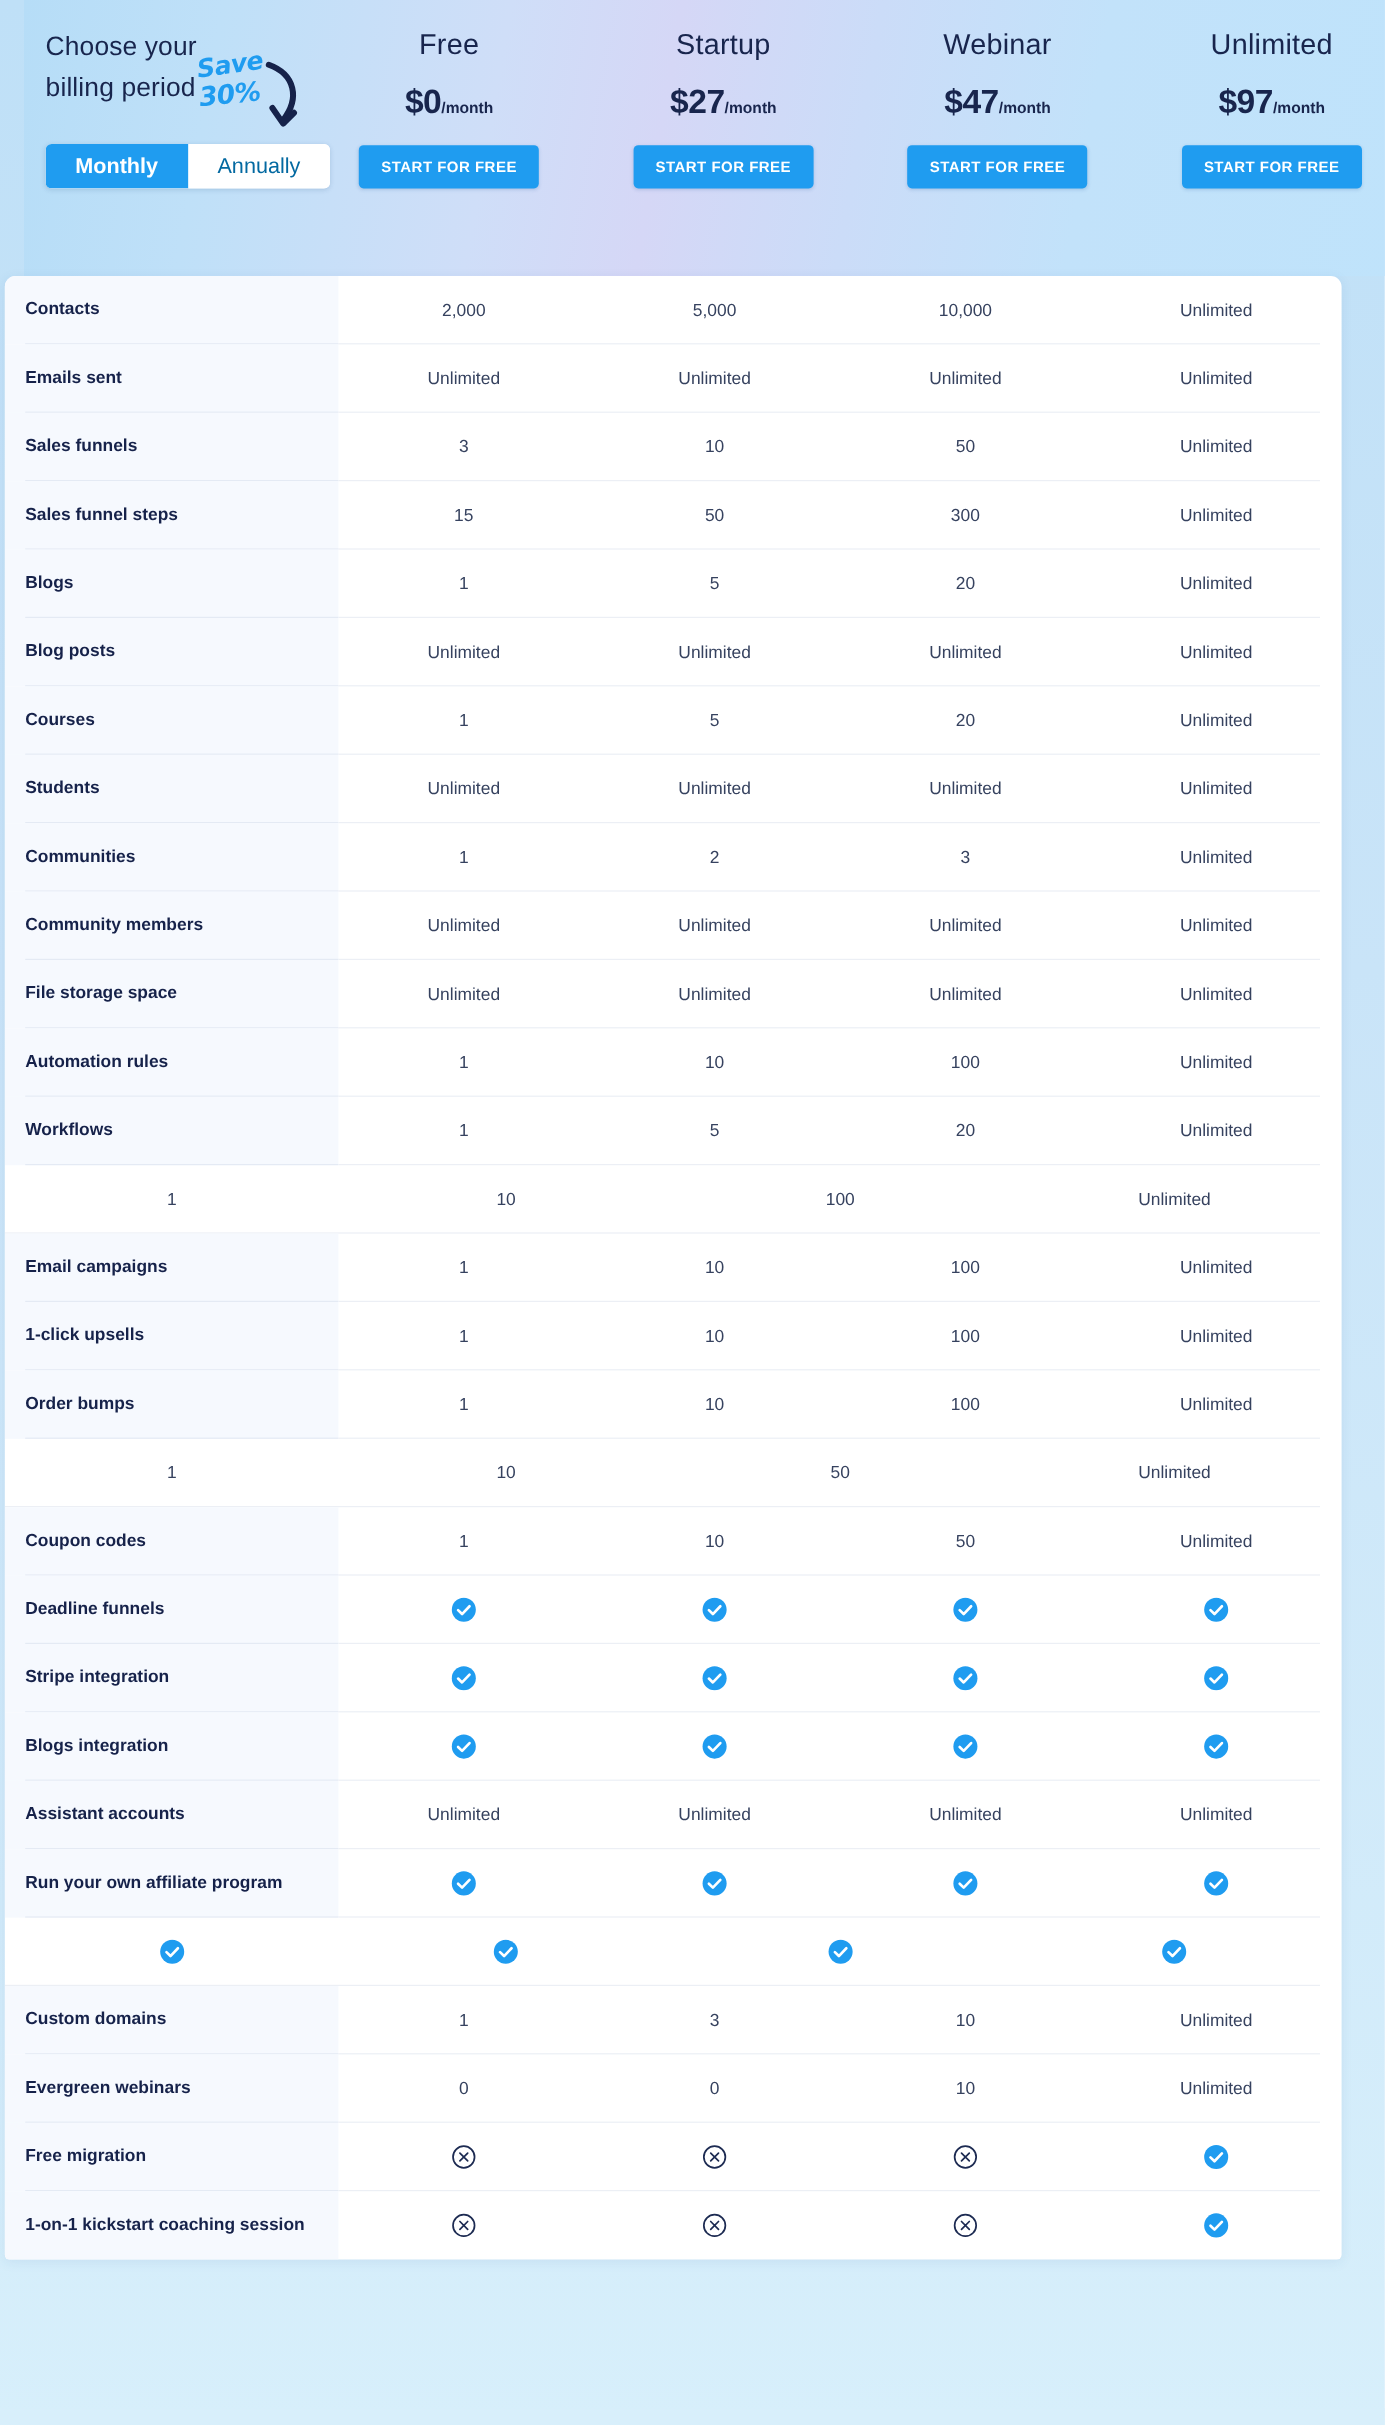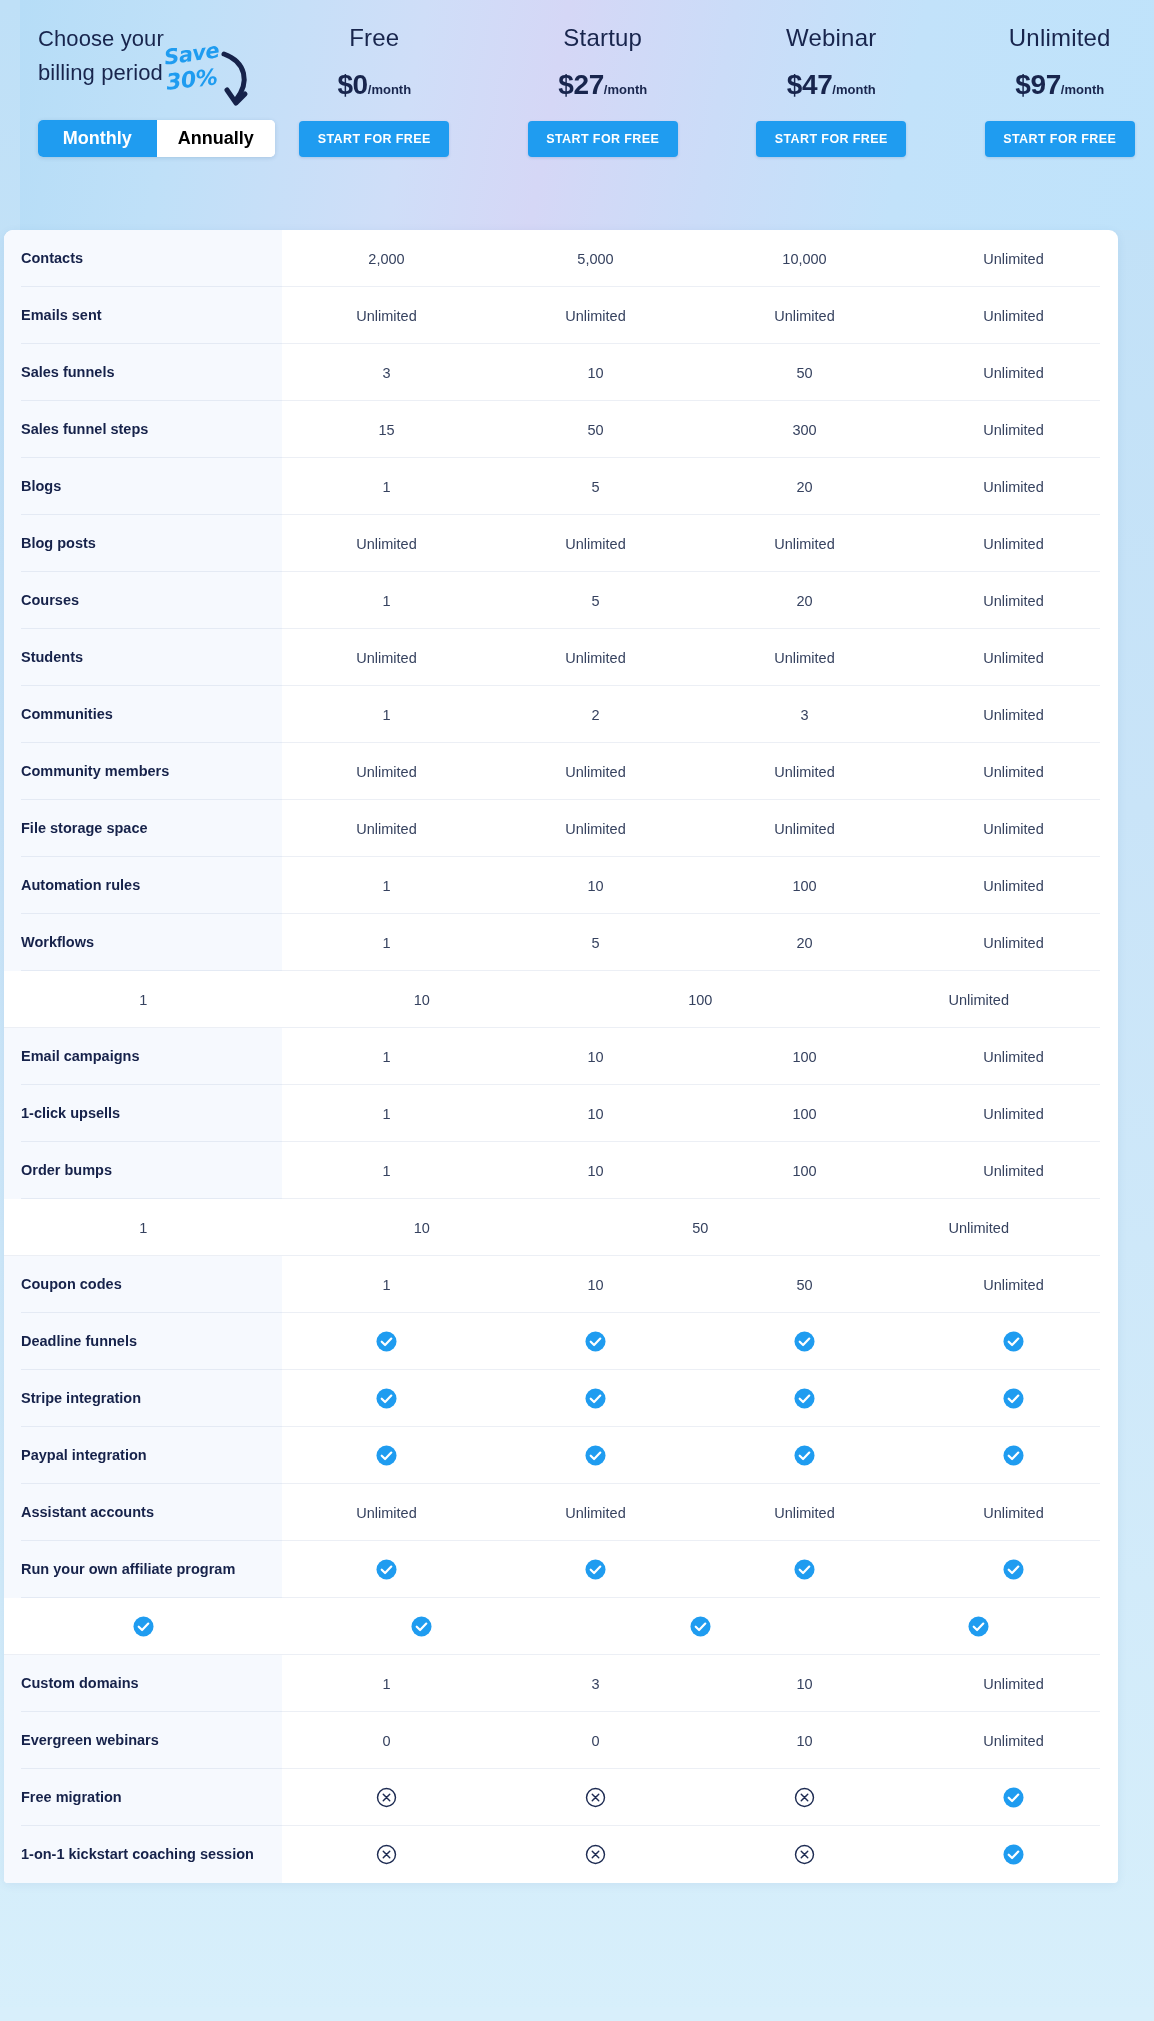--- a/index.html
+++ b/index.html
@@ -118,22 +118,22 @@
     font-weight: 600;
     cursor: pointer;
     user-select: none;
   }
   .toggle-opt.active {
     background: #1f9cf0;
     color: #ffffff;
   }
   .toggle-opt.inactive {
     background: #ffffff;
-    color: #000000;
-    font-weight: 700;
+    color: #0369a1;
+    font-weight: 400;
   }
 
   
   .plans {
     position: absolute;
     left: 240px;
     top: 0;
     width: 914px;
     height: 230px;
     display: flex;
@@ -554,21 +554,21 @@
           </div>
           <div class="cell-val">
             <svg class="icon-check" viewBox="0 0 22 22">
               <circle cx="11" cy="11" r="10.5" fill="#1f9cf0"></circle>
               <path d="M6 11.3 L9.5 14.7 L16 7.9" stroke="#ffffff" stroke-width="2.3" fill="none" stroke-linecap="round" stroke-linejoin="round"></path>
             </svg>
           </div>
         </div>
       </div>
       <div class="row">
-        <div class="cell-label">Paypal integration</div>
+        <div class="cell-label">Blogs integration</div>
         <div class="cells">
           <div class="cell-val">
             <svg class="icon-check" viewBox="0 0 22 22">
               <circle cx="11" cy="11" r="10.5" fill="#1f9cf0"></circle>
               <path d="M6 11.3 L9.5 14.7 L16 7.9" stroke="#ffffff" stroke-width="2.3" fill="none" stroke-linecap="round" stroke-linejoin="round"></path>
             </svg>
           </div>
           <div class="cell-val">
             <svg class="icon-check" viewBox="0 0 22 22">
               <circle cx="11" cy="11" r="10.5" fill="#1f9cf0"></circle>

